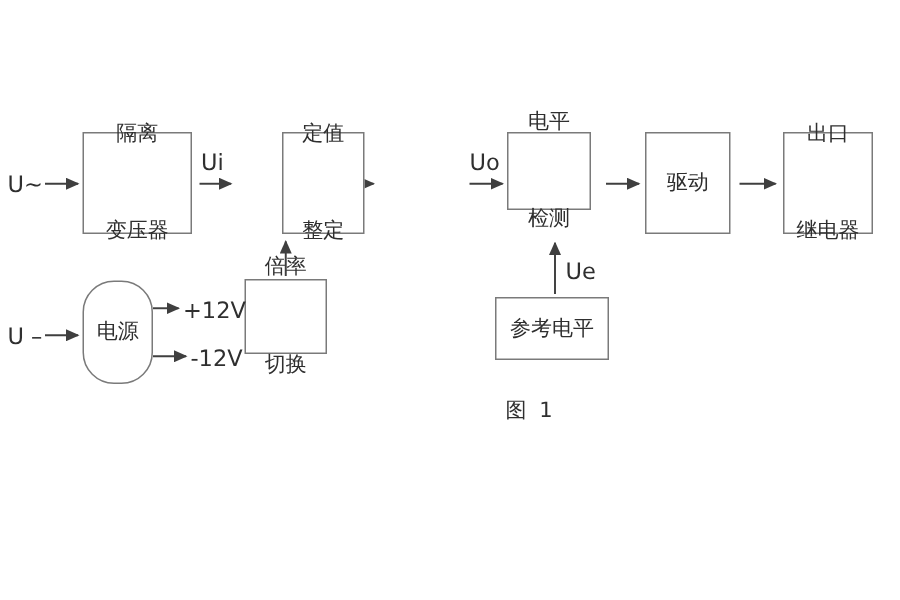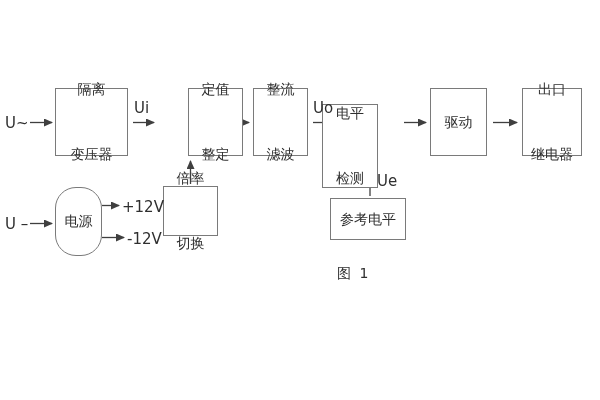--- a/index.html
+++ b/index.html
@@ -74,25 +74,21 @@
   </svg>
 
   <div class="block" style="left:55px;top:88px;width:73px;height:68px;">
     <span>隔离</span>
     <span>变压器</span>
   </div>
   <div class="block" style="left:163px;top:88px;width:55px;height:68px;margin-left:25px;">
     <span>定值</span>
     <span>整定</span>
   </div>
-  <div class="block" style="left:253px;top:88px;width:55px;height:68px;">
-    <span>整流</span>
-    <span>滤波</span>
-  </div>
-  <div class="block" style="left:322px;top:88px;width:56px;height:84px;margin-top:16px;">
+  <div class="block" style="left:338px;top:88px;width:56px;height:52px;">
     <span>电平</span>
     <span>检测</span>
   </div>
   <div class="block" style="left:430px;top:88px;width:57px;height:68px;">
     <span>驱动</span>
   </div>
   <div class="block" style="left:522px;top:88px;width:60px;height:68px;">
     <span>出口</span>
     <span>继电器</span>
   </div>

